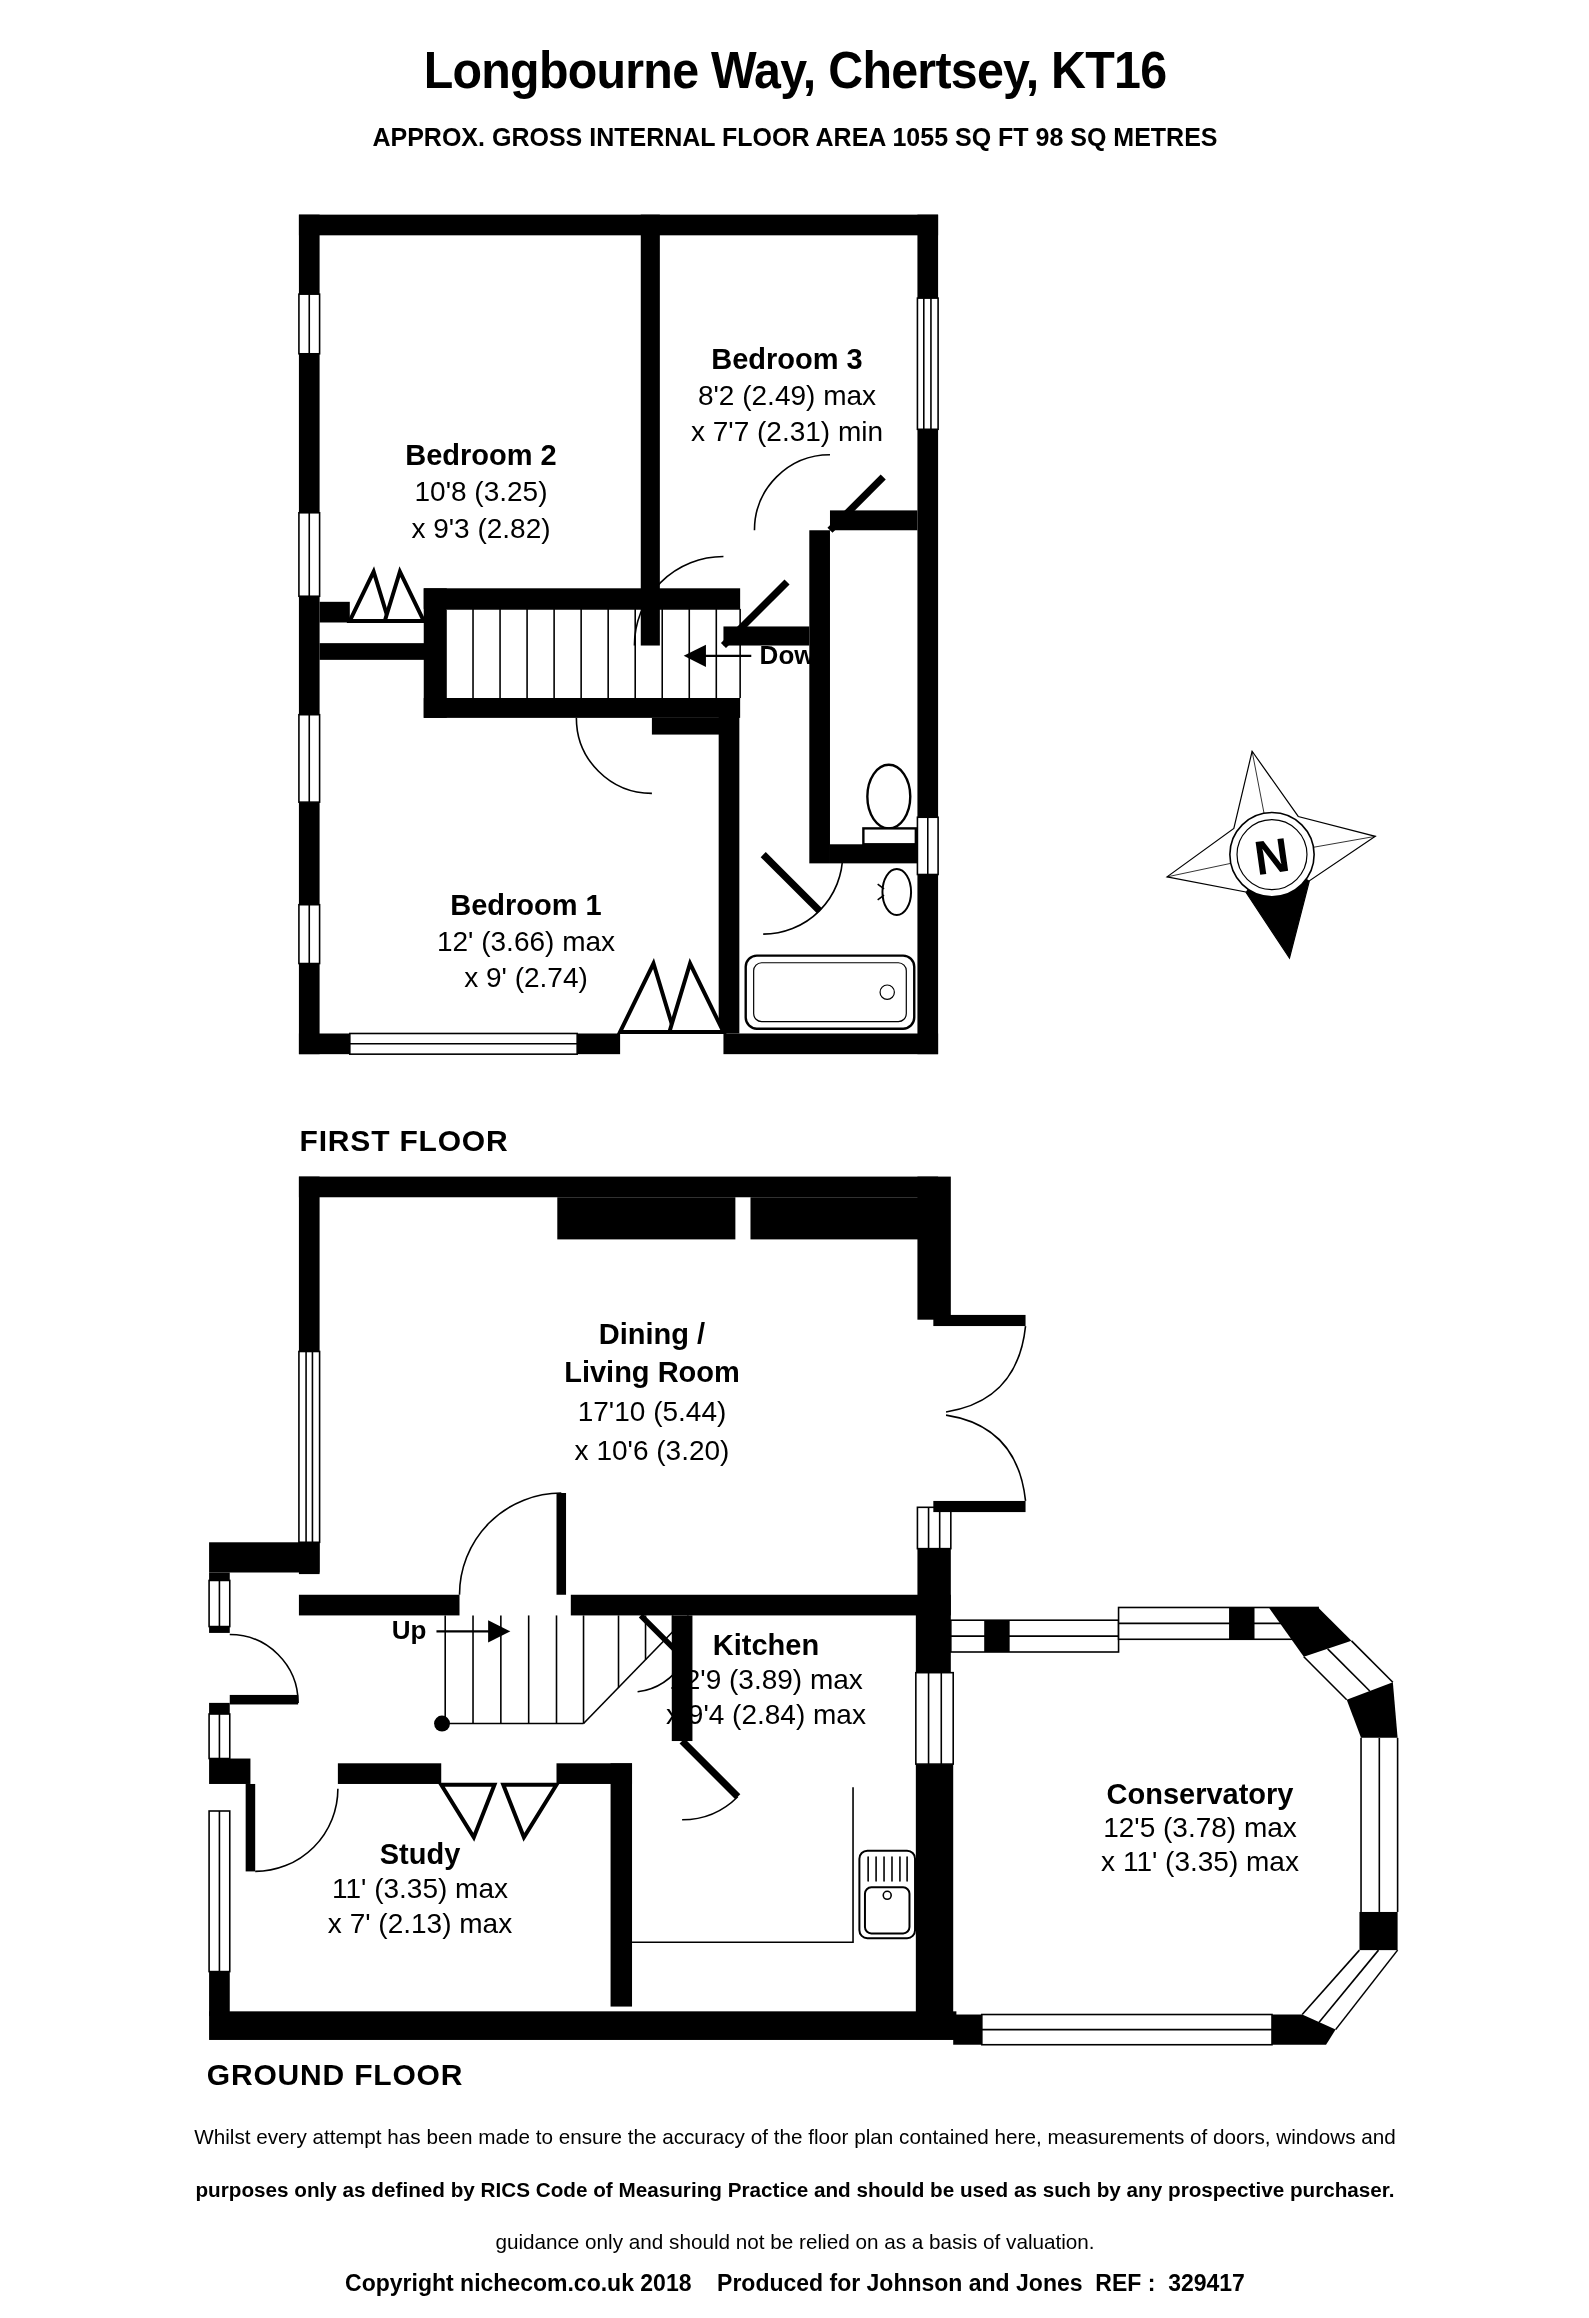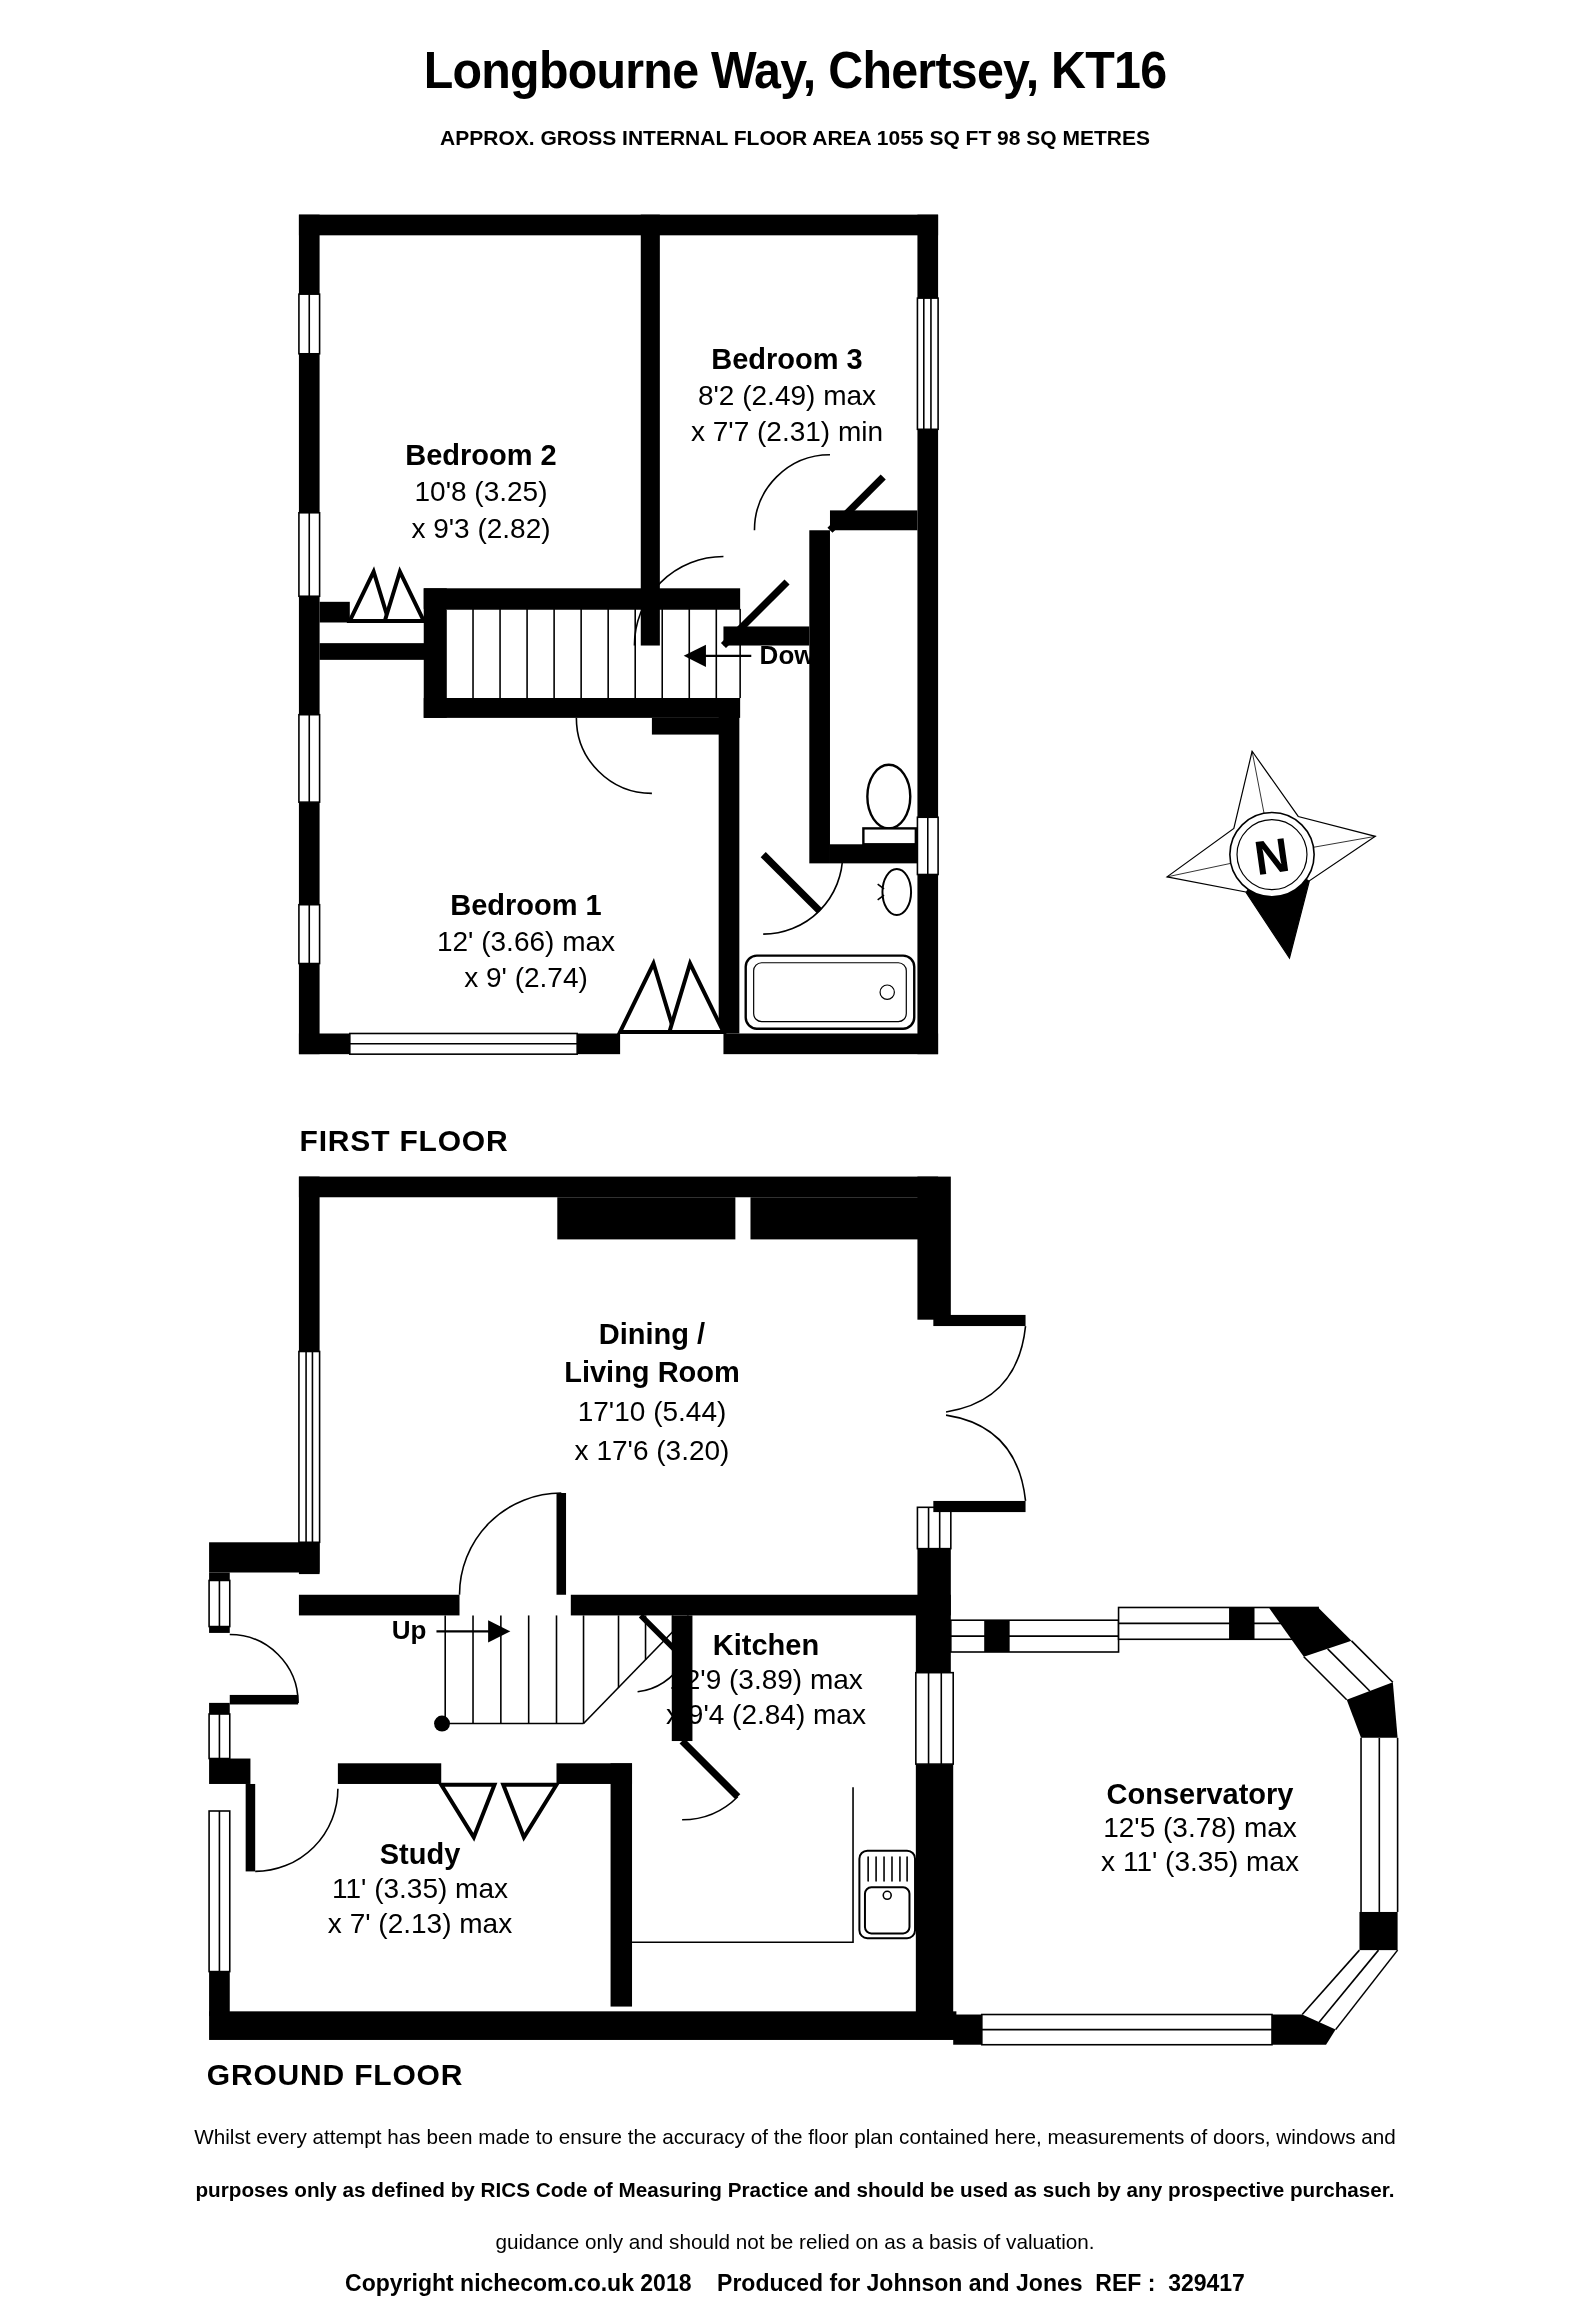--- a/index.html
+++ b/index.html
@@ -5,21 +5,21 @@
   html,body{margin:0;padding:0;background:#fff;}
   #page{position:relative;width:1590px;height:2319px;background:#ffffff;overflow:hidden;
         font-family:"Liberation Sans",sans-serif;color:#000;border-radius:7px;}
   #plan-svg{position:absolute;left:0;top:0;}
   .lbl{position:absolute;transform:translate(-50%,-50%);white-space:pre;text-align:center;line-height:1;}
   .room{font-size:29px;font-weight:bold;}
   .dim{font-size:28px;font-weight:normal;}
   .floorlbl{font-size:30px;font-weight:bold;letter-spacing:0.8px;}
   .stairlbl{font-size:26px;font-weight:bold;}
   .title{font-size:52px;font-weight:bold;transform:translate(-50%,-50%) scaleX(0.93);letter-spacing:-0.8px;}
-  .subtitle{font-size:21px;font-weight:bold;}
+  .subtitle{font-size:25px;font-weight:bold;}
   .foot{font-size:20.7px;}
   .copyright{font-size:23px;font-weight:bold;}
   .north{font-size:48px;font-weight:bold;transform:translate(-50%,-50%) rotate(-8deg);}
 </style>
 </head>
 <body>
 
 <div id="page">
 
 <svg id="plan-svg" width="1590" height="2319" viewBox="0 0 2000 2917">
@@ -275,21 +275,21 @@
   <div class="lbl room" style="left:526px;top:905px;">Bedroom 1</div>
   <div class="lbl dim" style="left:526px;top:942px;">12' (3.66) max</div>
   <div class="lbl dim" style="left:526px;top:978px;">x 9' (2.74)</div>
 
   <div class="lbl stairlbl" style="left:795px;top:655px;">Down</div>
   <div class="lbl floorlbl" style="left:404px;top:1141px;">FIRST FLOOR</div>
 
   <div class="lbl room" style="left:652px;top:1334px;">Dining /</div>
   <div class="lbl room" style="left:652px;top:1372px;">Living Room</div>
   <div class="lbl dim" style="left:652px;top:1412px;">17'10 (5.44)</div>
-  <div class="lbl dim" style="left:652px;top:1451px;">x 17'6 (3.20)</div>
+  <div class="lbl dim" style="left:652px;top:1451px;">x 10'6 (3.20)</div>
 
   <div class="lbl stairlbl" style="left:409px;top:1630px;">Up</div>
 
   <div class="lbl room" style="left:766px;top:1645px;">Kitchen</div>
   <div class="lbl dim" style="left:766px;top:1680px;">12'9 (3.89) max</div>
   <div class="lbl dim" style="left:766px;top:1715px;">x 9'4 (2.84) max</div>
 
   <div class="lbl room" style="left:420px;top:1854px;">Study</div>
   <div class="lbl dim" style="left:420px;top:1889px;">11' (3.35) max</div>
   <div class="lbl dim" style="left:420px;top:1924px;">x 7' (2.13) max</div>

